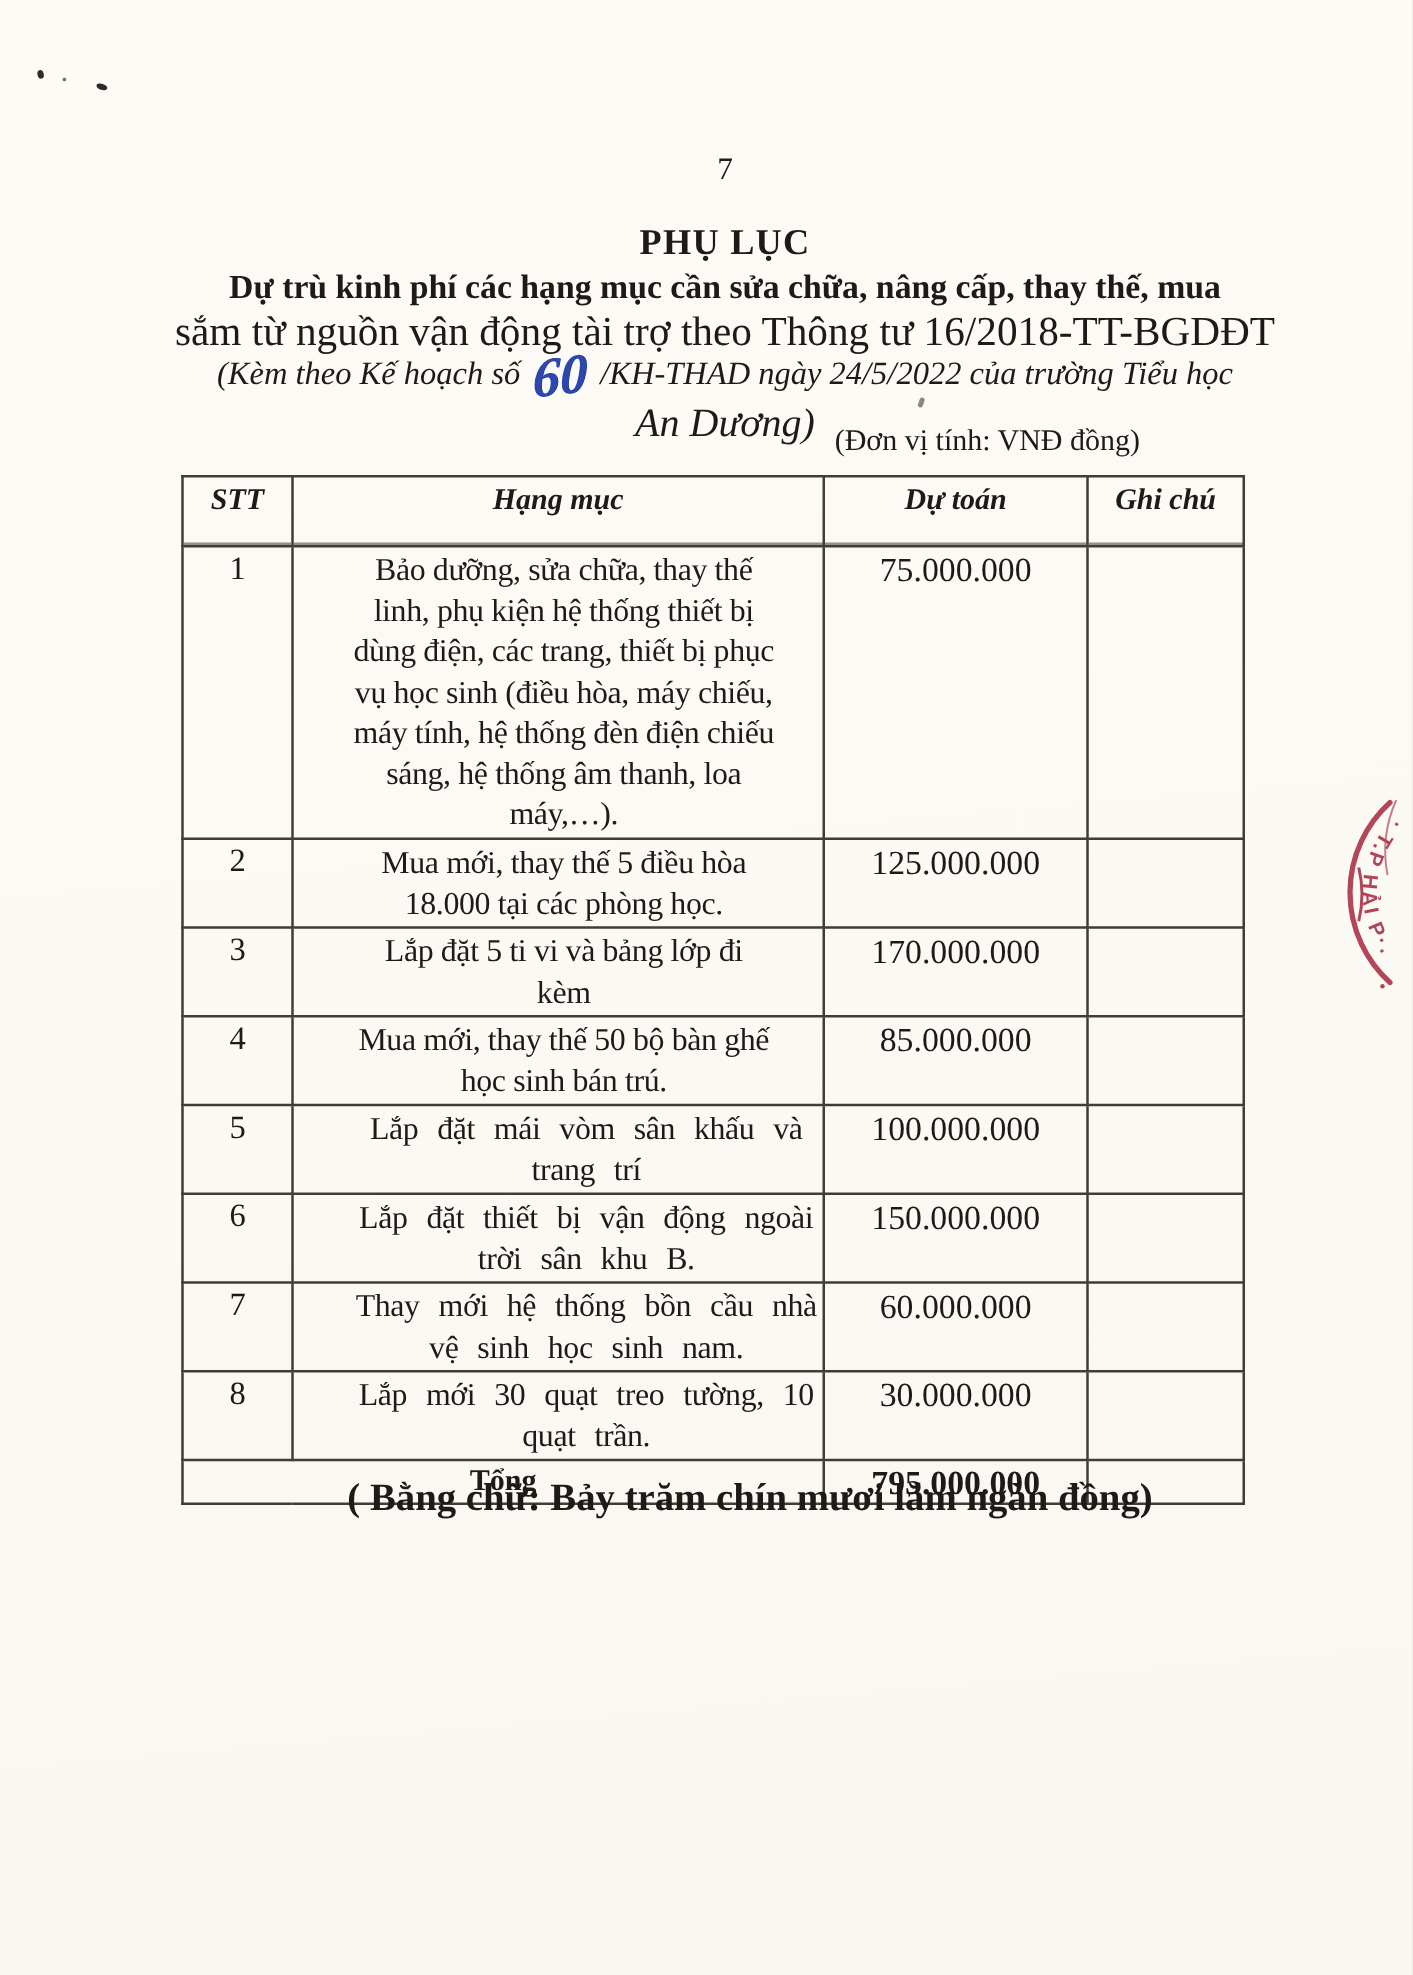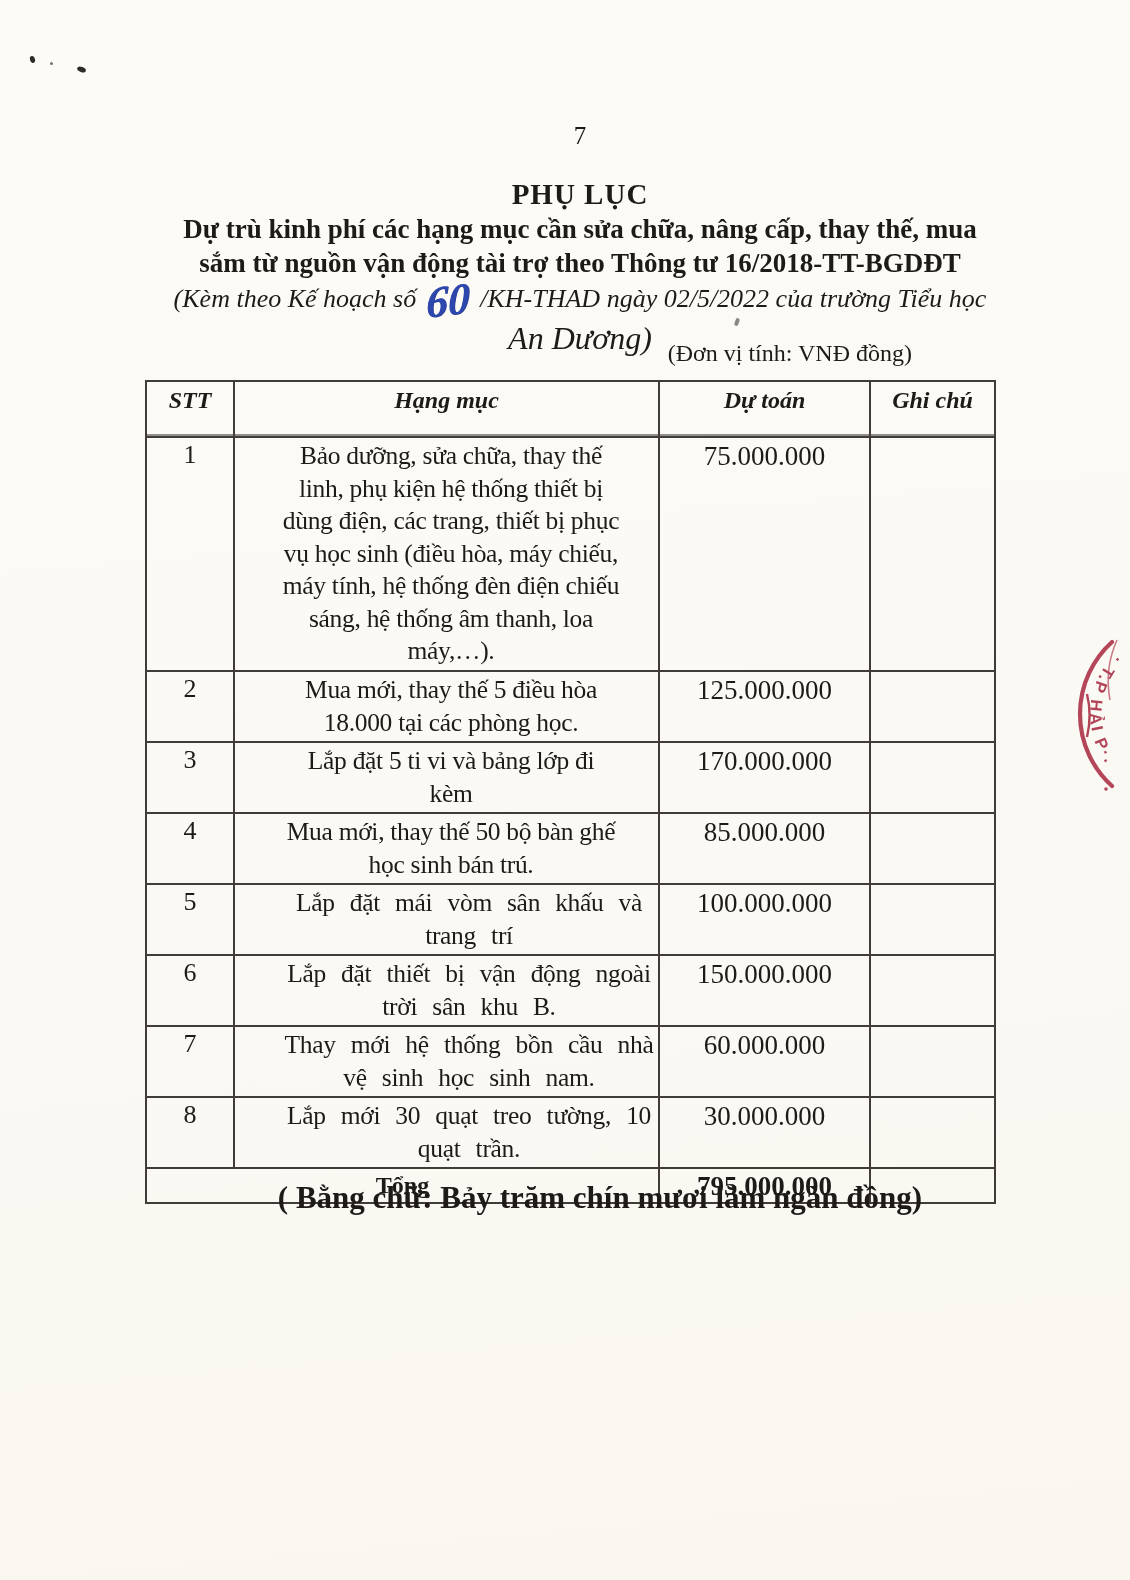--- a/index.html
+++ b/index.html
@@ -8,21 +8,21 @@
     width:1130px;height:1580px;
     background:linear-gradient(175deg,#fcfbf6 0%,#fbf9f4 55%,#faf7f0 100%);
     font-family:"Liberation Serif", serif;
     color:#1d1a18;
     overflow:hidden;
   }
   .center-line{position:absolute;left:140px;width:880px;text-align:center;}
   .page-num{top:122px;font-size:25px;}
   .doc-title{top:178px;font-size:29px;font-weight:bold;letter-spacing:1px;}
   .doc-sub1{top:214px;font-size:27px;font-weight:bold;}
-  .doc-sub2{top:248px;font-size:27px;font-weight:bold;}
+  .doc-sub2{top:248px;font-size:33px;font-weight:normal;}
   .doc-note{top:284px;font-size:26px;font-style:italic;white-space:nowrap;}
   .doc-note2{top:320px;font-size:32px;font-style:italic;}
   .hand-num{
     display:inline-block;color:#2d47ad;font-size:44px;font-style:italic;
     font-weight:bold;transform:rotate(-7deg) skewX(-8deg);
     margin:0 10px;vertical-align:-8px;line-height:0;
     text-shadow:0.5px 0.5px 0 #24388c;
   }
   .unit-label{position:absolute;top:340px;right:218px;font-size:24px;font-weight:normal;}
   table.tbl{
@@ -62,21 +62,21 @@
 
   <div class="speck" style="left:30px;top:56px;width:5px;height:7px;transform:rotate(-15deg);"></div>
   <div class="speck" style="left:50px;top:62px;width:3px;height:3px;opacity:.65;"></div>
   <div class="speck" style="left:77px;top:67px;width:9px;height:5px;transform:rotate(18deg);"></div>
   <div class="speck" style="left:735px;top:318px;width:4px;height:8px;opacity:.55;transform:rotate(20deg);border-radius:2px;"></div>
 
   <div class="center-line page-num">7</div>
   <div class="center-line doc-title">PHỤ LỤC</div>
   <div class="center-line doc-sub1">Dự trù kinh phí các hạng mục cần sửa chữa, nâng cấp, thay thế, mua</div>
   <div class="center-line doc-sub2">sắm từ nguồn vận động tài trợ theo Thông tư 16/2018-TT-BGDĐT</div>
-  <div class="center-line doc-note"><span>(Kèm theo Kế hoạch số</span><span class="hand-num">60</span><span>/KH-THAD ngày 02/5/2022 của trường Tiểu học</span></div>
+  <div class="center-line doc-note"><span>(Kèm theo Kế hoạch số</span><span class="hand-num">60</span><span>/KH-THAD ngày 24/5/2022 của trường Tiểu học</span></div>
   <div class="center-line doc-note2">An Dương)</div>
   <div class="unit-label">(Đơn vị tính: VNĐ đồng)</div>
 
   <table class="tbl">
     <colgroup>
       <col style="width:88px">
         <col style="width:425px">
         <col style="width:211px">
         <col style="width:125px">
     </colgroup>

